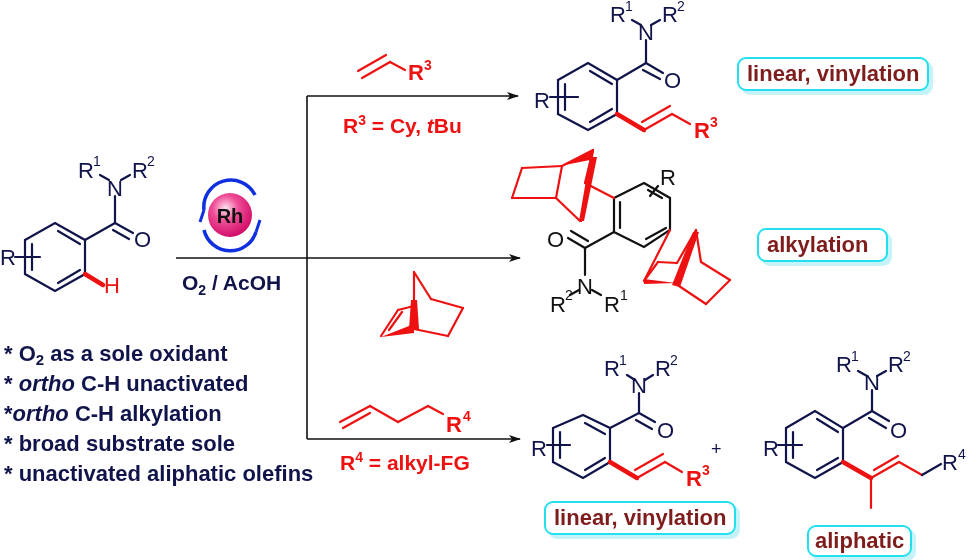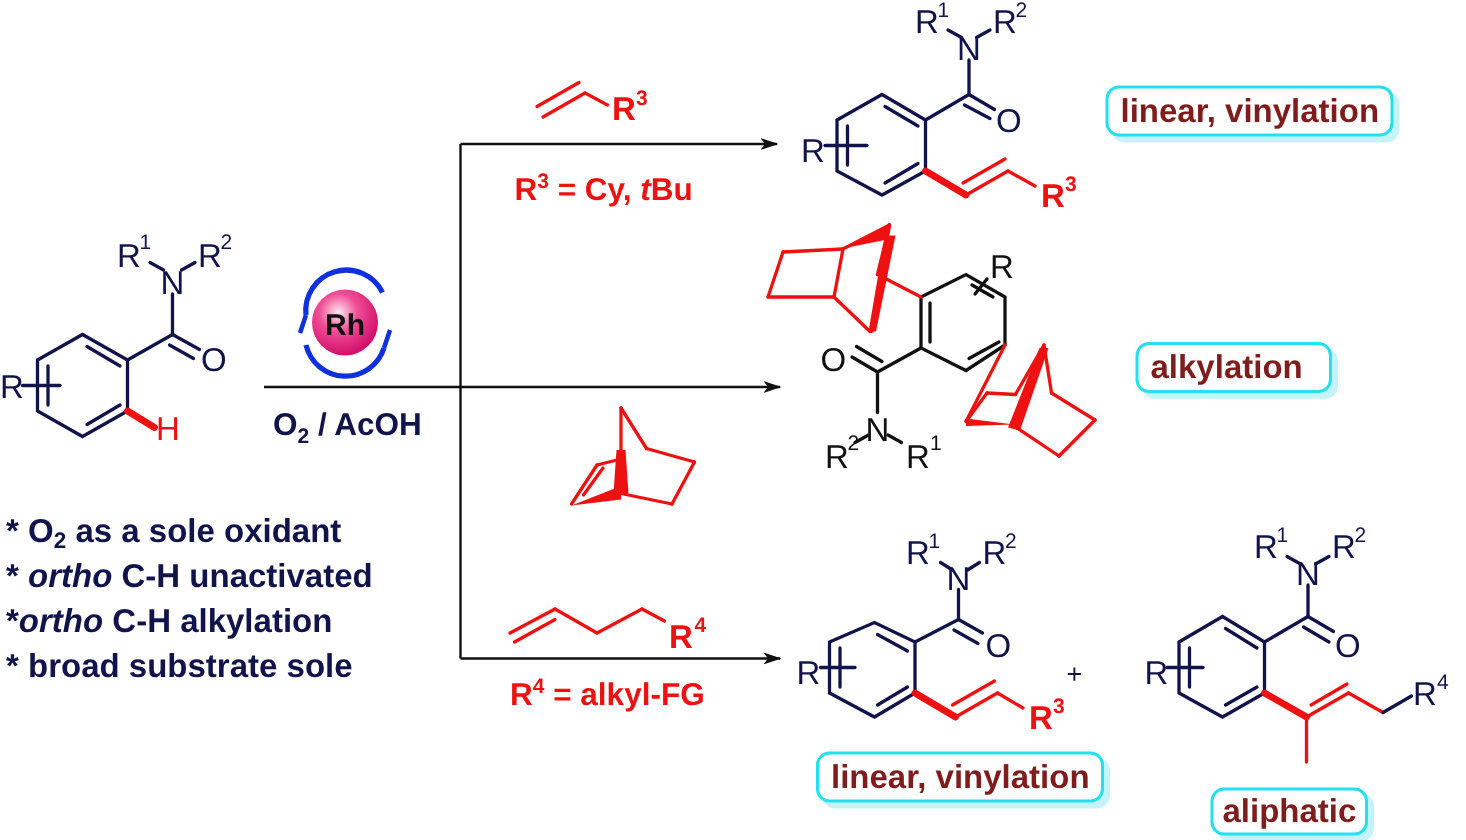--- a/index.html
+++ b/index.html
@@ -239,13 +239,14 @@
 <div class="label-box" style="left:737px;top:57px;">linear, vinylation</div>
 <div class="label-box" style="left:757px;top:228px;padding-right:18px;">alkylation</div>
 <div class="label-box" style="left:544px;top:501px;">linear, vinylation</div>
 <div class="label-box" style="left:807px;top:525px;padding:1px 6px;">aliphatic</div>
 
 <div class="features">
   <div><span>* O</span><sub>2</sub><span> as a sole oxidant</span></div>
   <div><span> * </span><i>ortho</i><span> C-H unactivated</span></div>
   <div><span>*</span><i>ortho</i><span> C-H alkylation</span></div>
   <div><span>* broad substrate sole</span></div>
+  <div><span>* unactivated aliphatic olefins</span></div>
 </div>
 
 </body></html>

